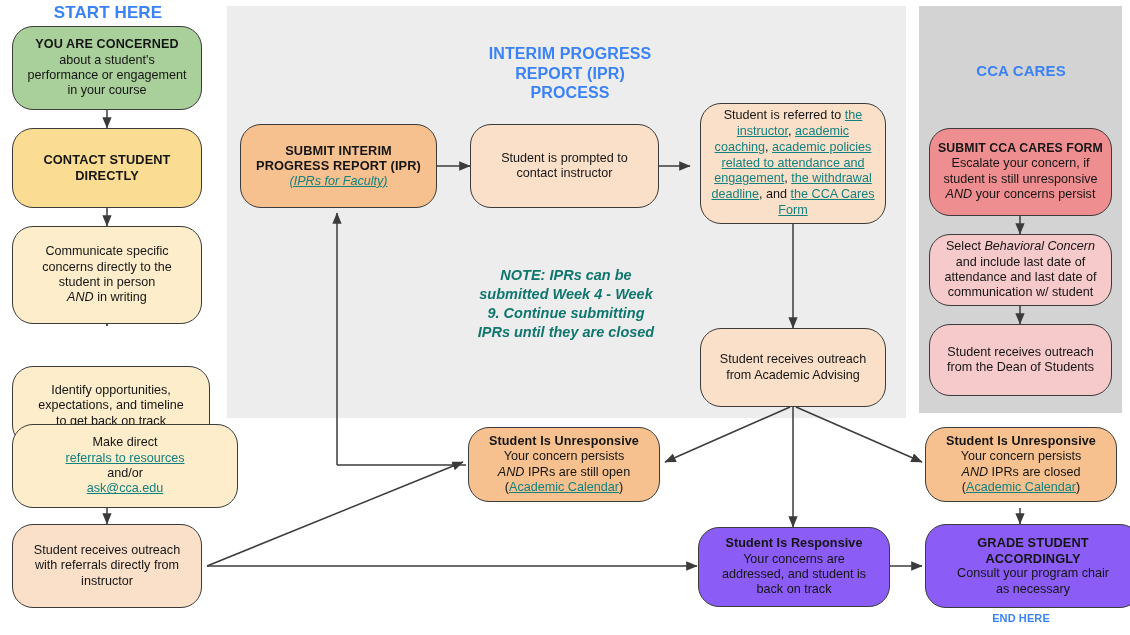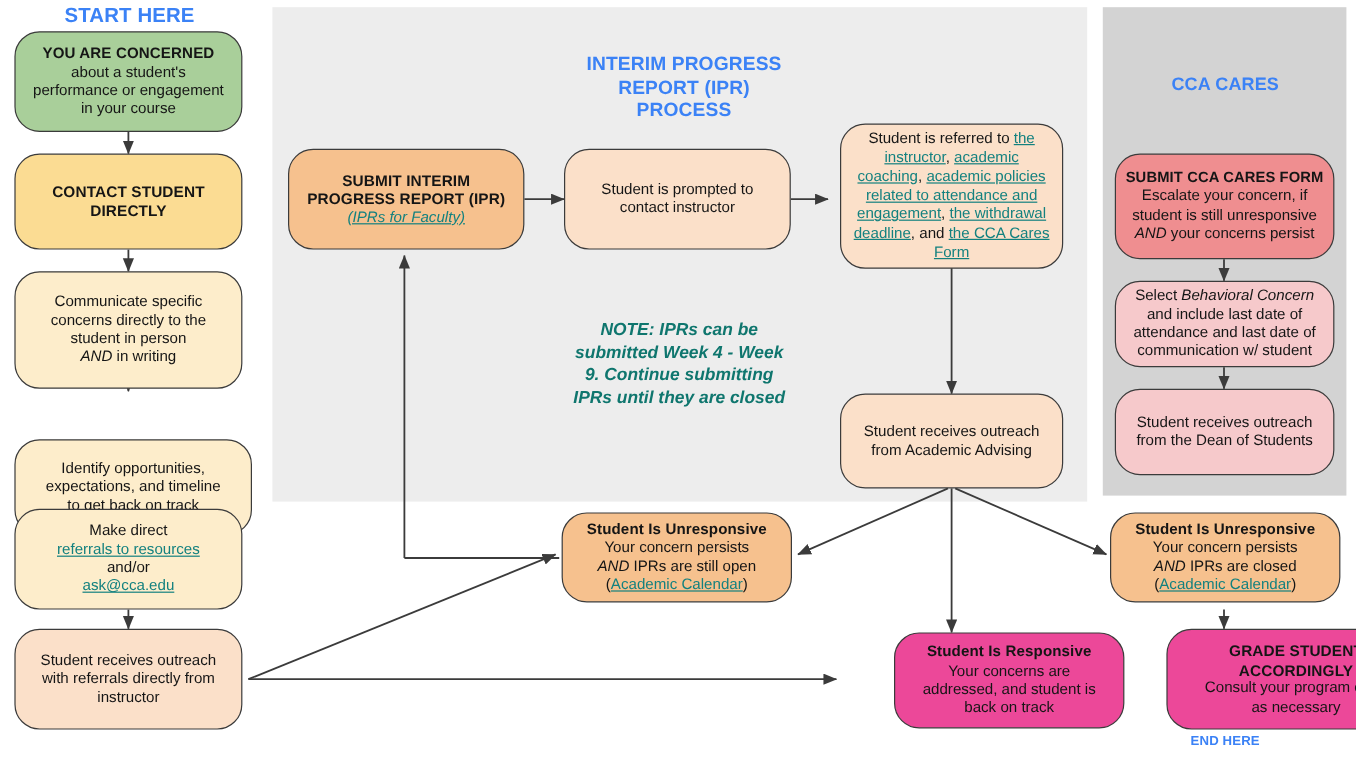--- a/index.html
+++ b/index.html
@@ -85,21 +85,21 @@
   .cap-hd { font-size: 12.8px; }
 
   
   .c-green  { background: #a9cf9a; }
   .c-gold   { background: #fbdc93; }
   .c-cream  { background: #fdedcb; }
   .c-peach  { background: #fbe0c9; }
   .c-orange { background: #f6c18e; }
   .c-salmon { background: #ef8e90; }
   .c-pink   { background: #f6c9cb; }
-  .c-blue   { background: #ec4899; margin-left: 47px; }
+  .c-blue   { background: #8b5cf6; }
 
   svg#wires {
     position: absolute;
     left: 0; top: 0;
     width: 1130px; height: 635px;
     z-index: 1;
     pointer-events: none;
   }
 </style>
 </head>
@@ -176,21 +176,21 @@
     <div>student in person</div>
     <div><span class="ital">AND</span><span> in writing</span></div>
   </div>
 
   <div class="node c-cream" style="left:12px; top:326px; width:198px; height:80px;margin-top:40px;">
     <div>Identify opportunities,</div>
     <div>expectations, and timeline</div>
     <div>to get back on track</div>
   </div>
 
-  <div class="node c-cream" style="left:12px; top:424px; width:190px; height:84px;">
+  <div class="node c-cream" style="left:12px; top:424px; width:226px; height:84px;">
     <div>Make direct</div>
     <div class="lnk">referrals to resources</div>
     <div>and/or</div>
     <div class="lnk">ask@cca.edu</div>
   </div>
 
   <div class="node c-peach" style="left:12px; top:524px; width:190px; height:84px;">
     <div>Student receives outreach</div>
     <div>with referrals directly from</div>
     <div>instructor</div>

